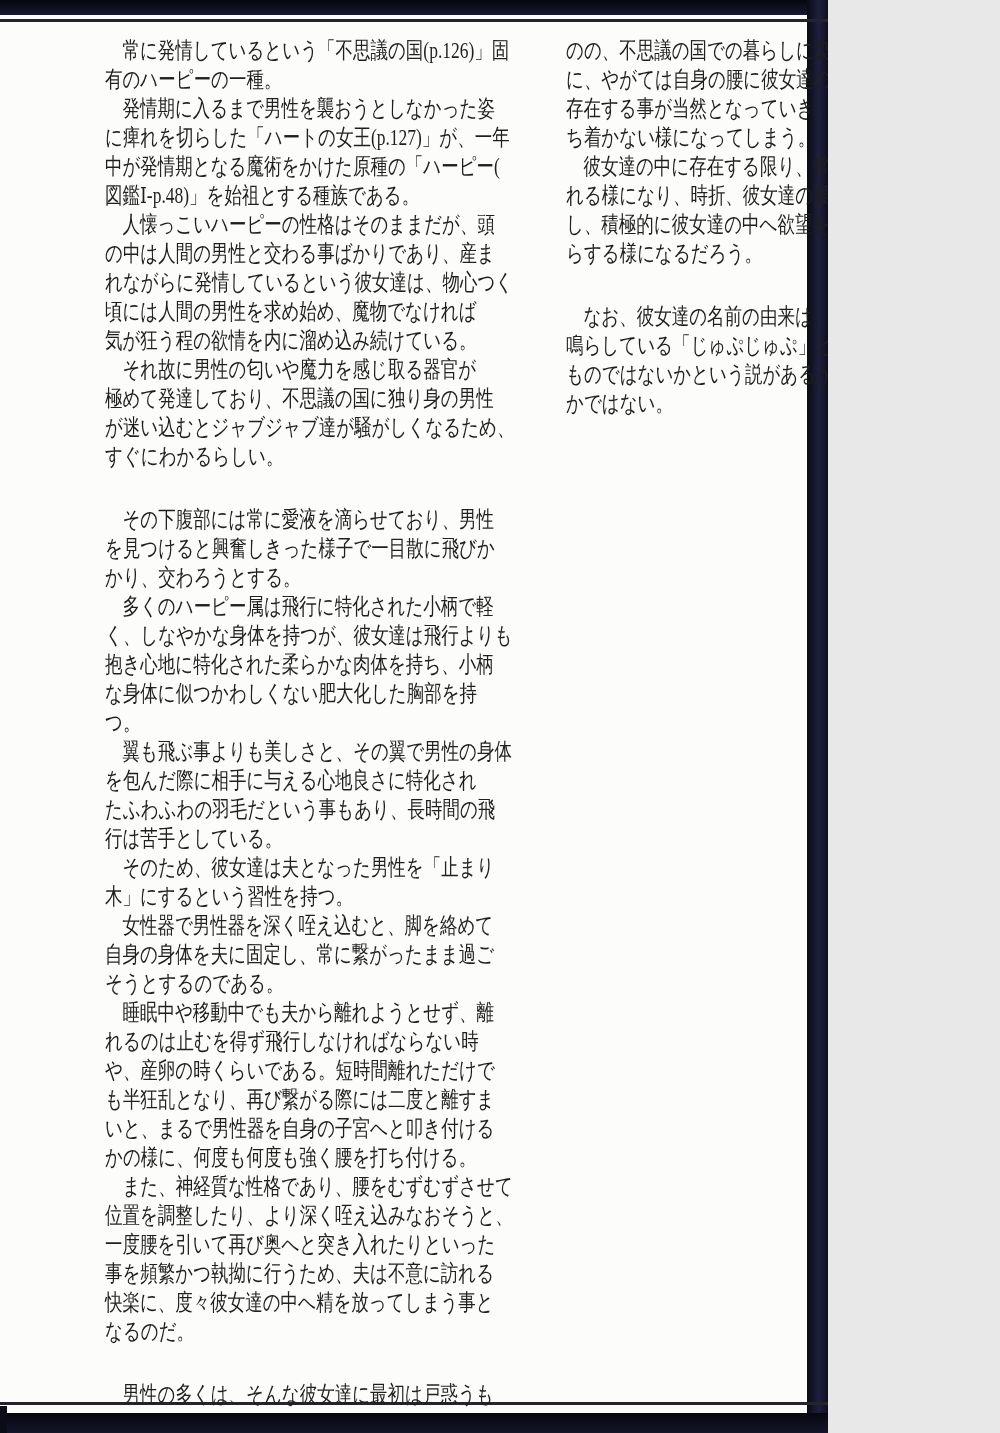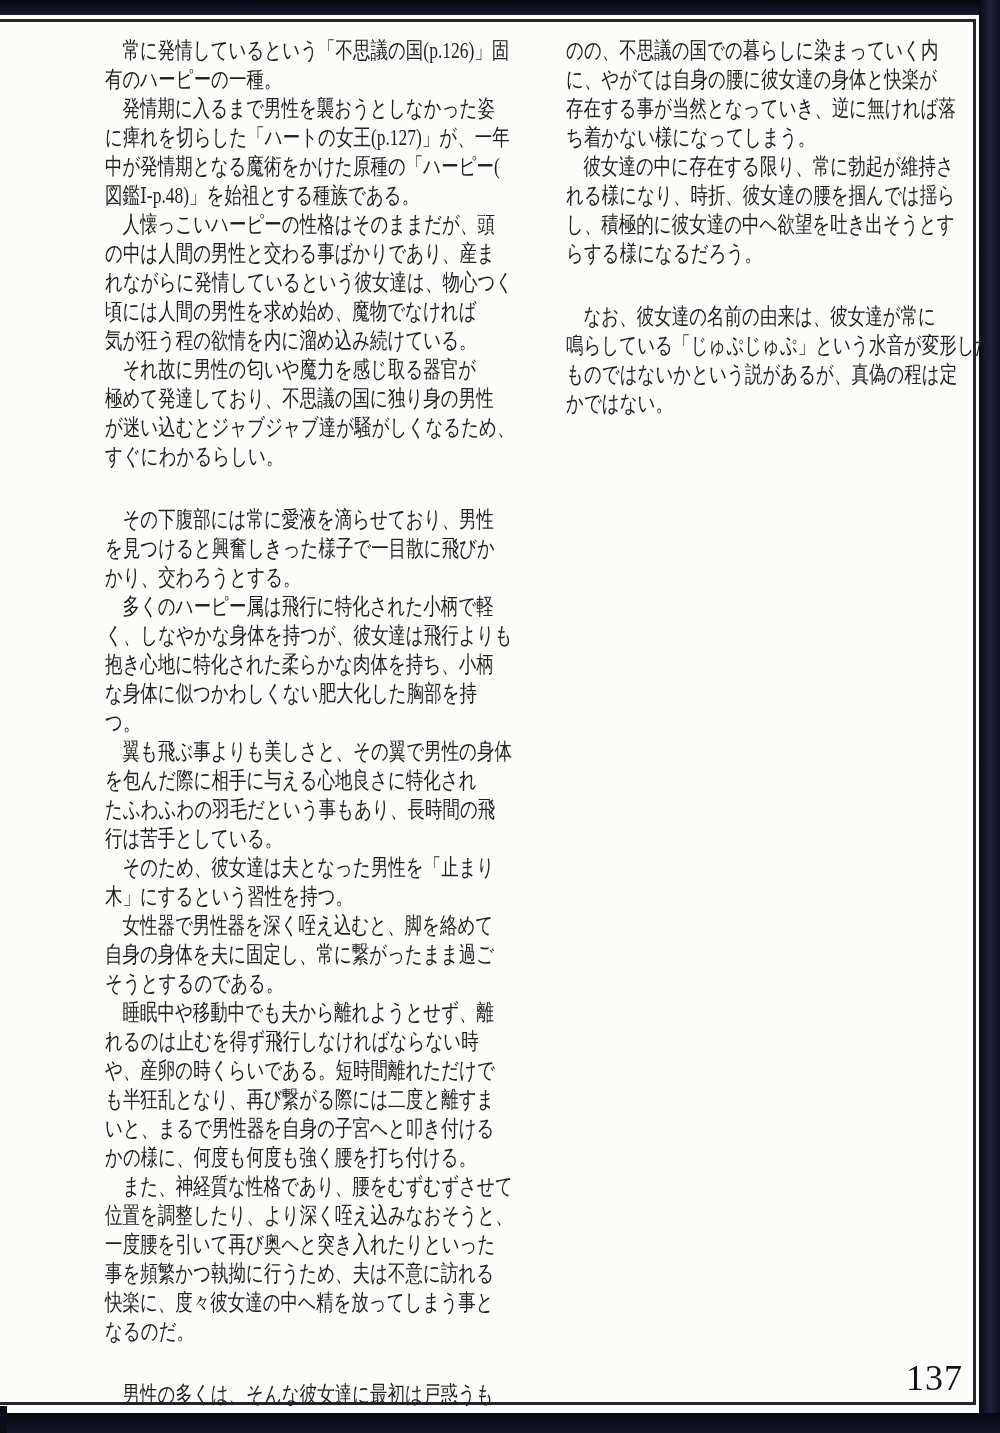--- a/index.html
+++ b/index.html
@@ -2,21 +2,21 @@
 <html><head>
 <meta charset="utf-8">
 <style>
   html, body { margin: 0; padding: 0; }
   body {
     font-family: "Liberation Serif", "DejaVu Serif", serif;
     background: #e8e8e8;
   }
   .sheet {
     position: relative;
-    width: 1000px;
+    width: 828px;
     height: 1433px;
     background: #fcfcfa;
     overflow: hidden;
     color: #1f1f1f;
   }
   
   .band { position: absolute; background: #0c0c17; }
   .band-top    { top: 0; left: 0; width: 100%; height: 15px;
                  background: linear-gradient(180deg, #060610, #191930); }
   .band-right  { top: 0; right: 0; width: 21px; height: 100%;

